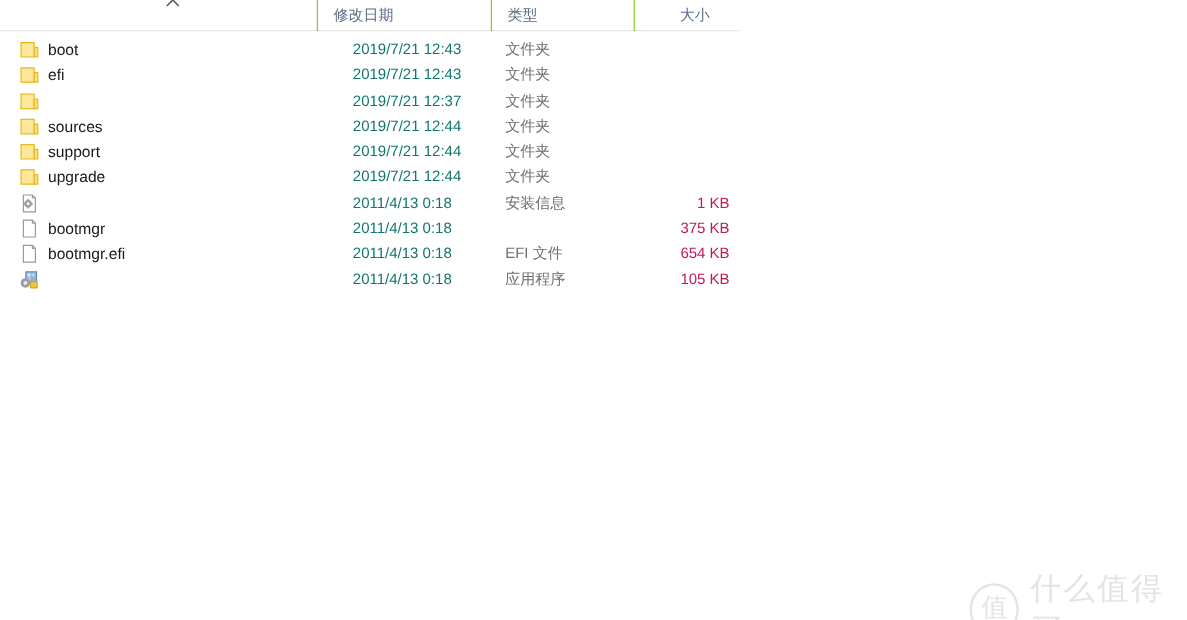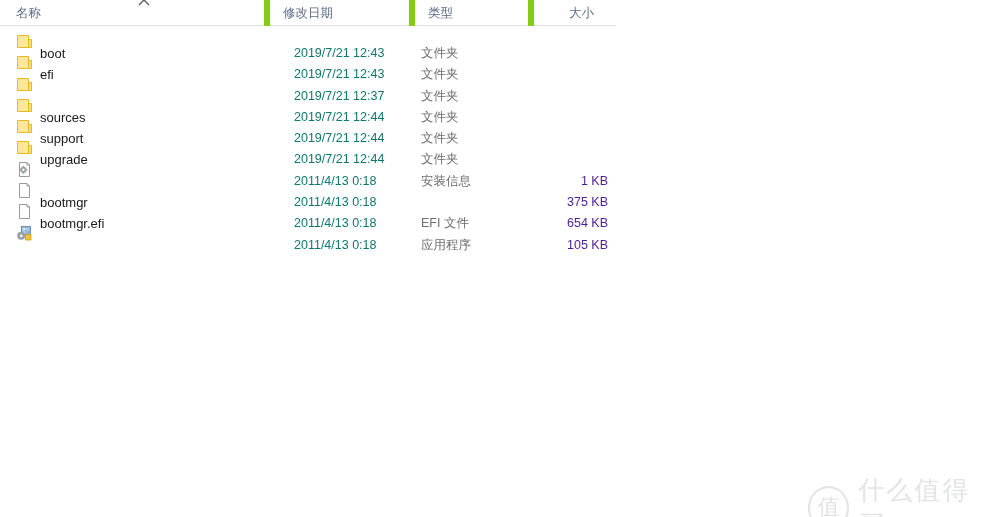--- a/index.html
+++ b/index.html
@@ -36,21 +36,21 @@
     line-height: 26px;
     white-space: nowrap;
     overflow: hidden;
   }
   .col-head .label {
     display: block;
     padding-top: 1px;
     line-height: 25px;
   }
   .col-head.divided {
-    border-left: 6px solid #84cc16;
+    border-left: 1px solid #84cc16;
   }
   #col-head-name   { left: 0;     width: 264px; padding-left: 16px; }
   #col-head-date   { left: 264px; width: 148px; padding-left: 13px; }
   #col-head-type   { left: 409px; width: 116px; padding-left: 13px; }
   #col-head-size   { left: 528px; width: 88px;  padding-left: 13px; text-align: center; }
 
   
   #sort-indicator {
     position: absolute;
     left: 136px;
@@ -73,21 +73,20 @@
     width: 616px;
   }
   .cell {
     position: absolute;
     top: 0;
     height: 21.3px;
     line-height: 21.3px;
     font-size: 13px;
     white-space: nowrap;
     overflow: hidden;
-    margin-top: 12px;
   }
   .cell-name {
     left: 40px;
     width: 220px;
     color: #191919;
   }
   .cell-date {
     left: 294px;
     width: 140px;
     color: #0f766e;
@@ -96,21 +95,21 @@
   .cell-type {
     left: 421px;
     width: 105px;
     color: #6d6d6d;
     font-size: 12.5px;
   }
   .cell-size {
     left: 505px;
     width: 103px;
     text-align: right;
-    color: #4c1d95;
+    color: #be185d;
     font-size: 12.5px;
   }
 
   .row-icon {
     position: absolute;
     left: 16px;
     top: 2px;
     width: 17px;
     height: 17px;
   }
@@ -143,23 +142,20 @@
     font-size: 26px;
     letter-spacing: 2px;
     font-family: "DejaVu Sans", "Liberation Sans", sans-serif;
   }
 </style>
 </head>
 <body>
 
 <div id="column-header">
 
-  <div class="col-head" id="col-head-name">
-    <span class="label">名称</span>
-  </div>
 
   <div class="col-head divided" id="col-head-date">
     <span class="label">修改日期</span>
   </div>
 
   <div class="col-head divided" id="col-head-type">
     <span class="label">类型</span>
   </div>
 
   <div class="col-head divided" id="col-head-size">

